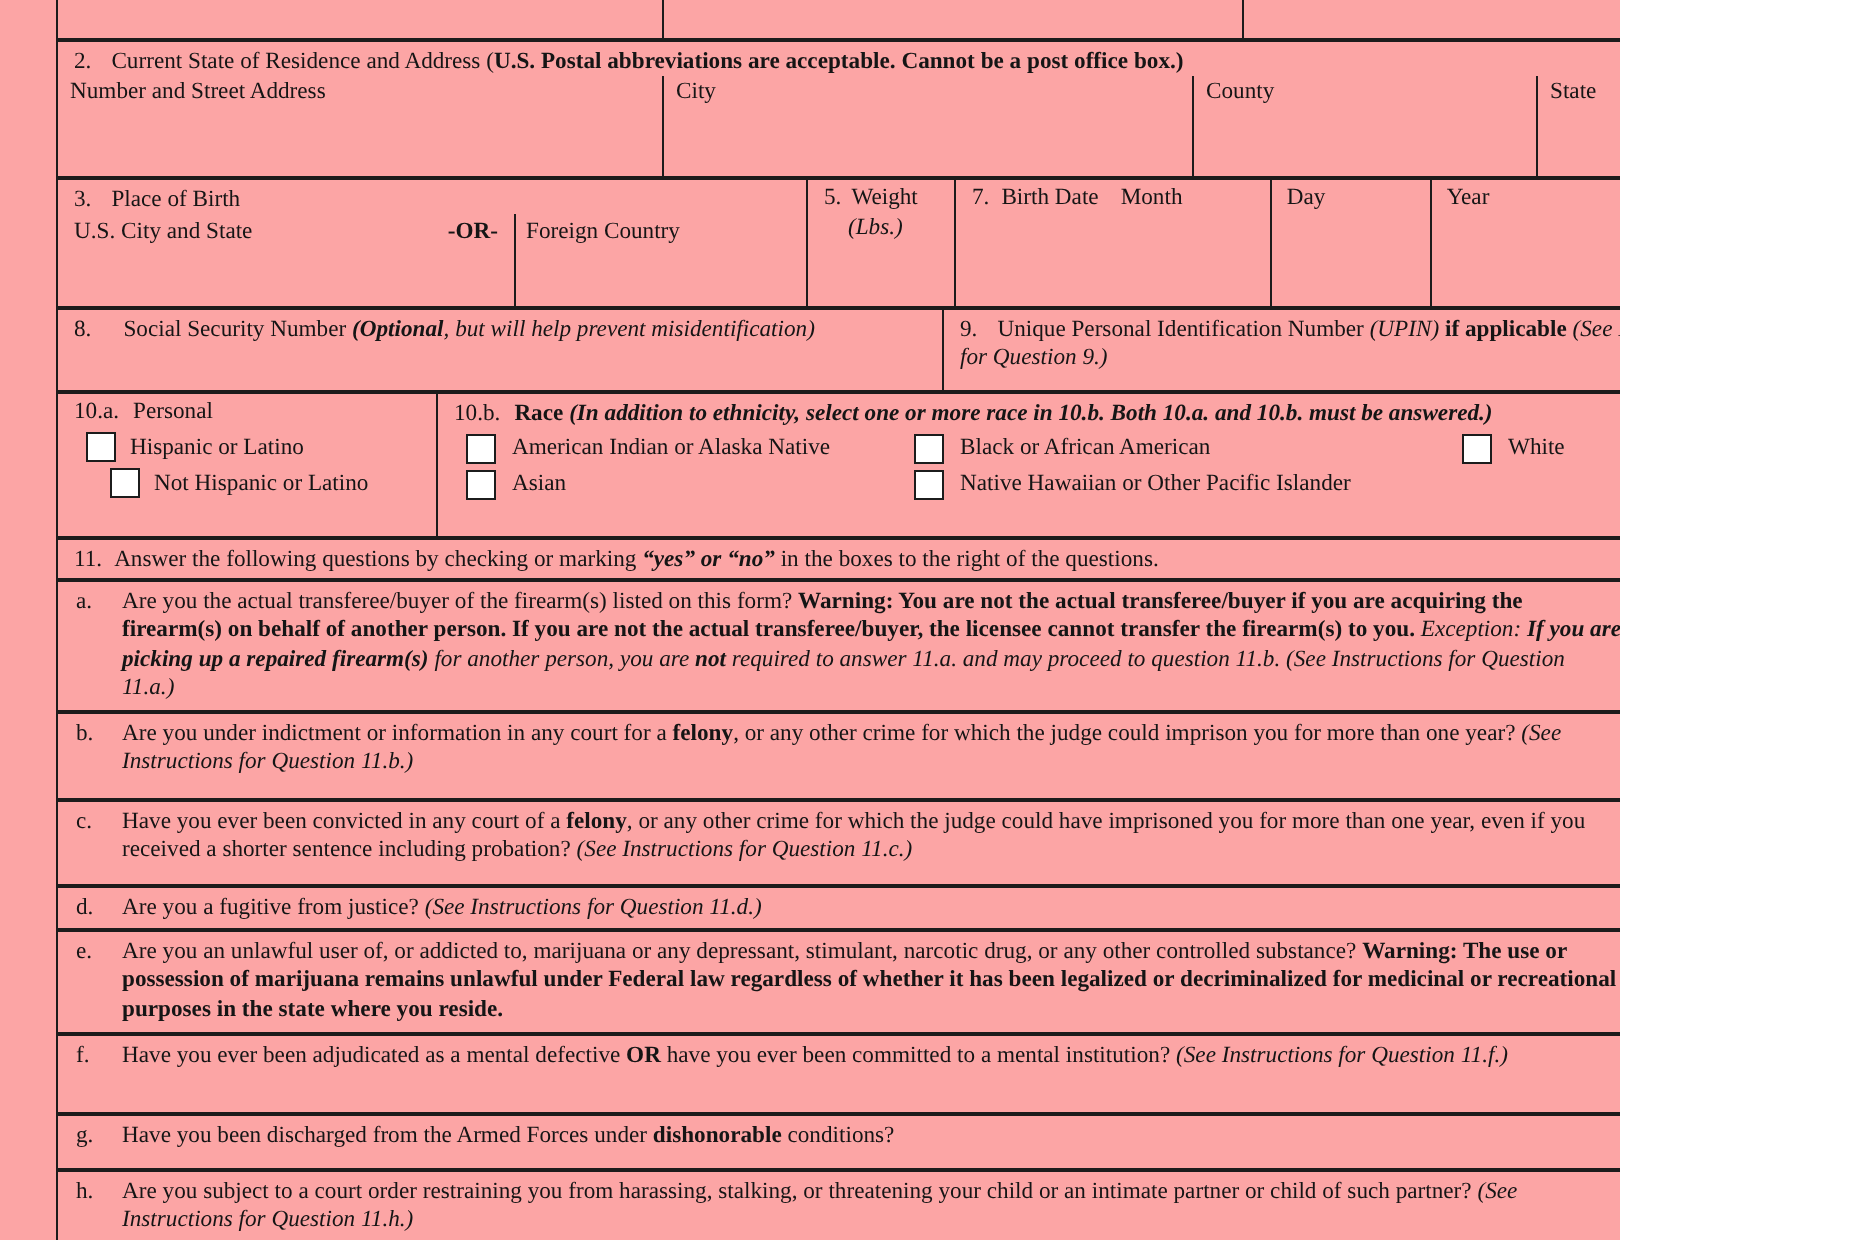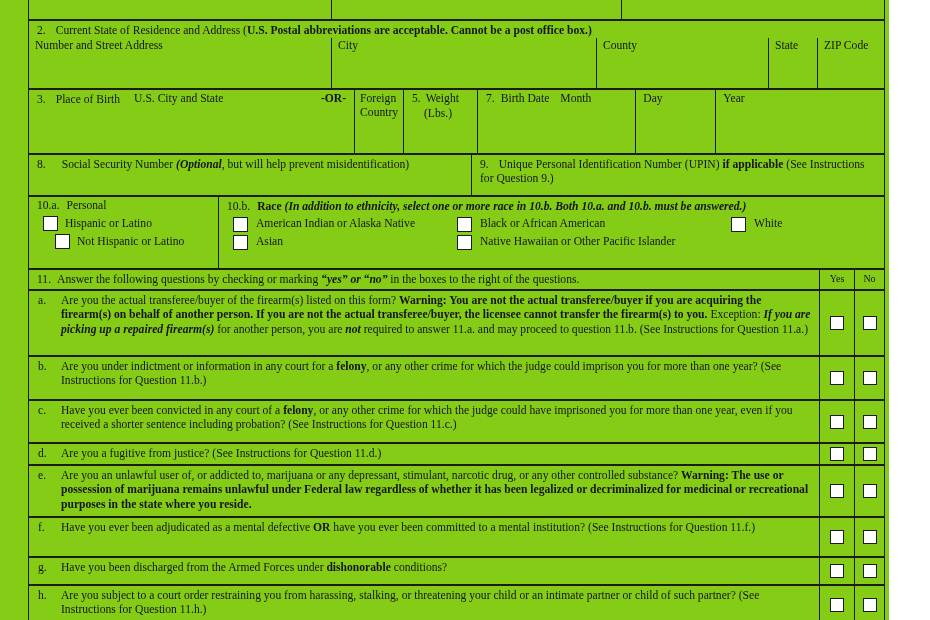--- a/index.html
+++ b/index.html
@@ -1,23 +1,23 @@
 <!DOCTYPE html>
 <html><head>
 <meta charset="utf-8">
 <style>
 *{box-sizing:border-box;margin:0;padding:0}
 html,body{width:930px;height:620px;background:#fff}
-.sheet{position:relative;width:889px;height:620px;background:#84cc16;overflow:hidden;
+.sheet{position:relative;width:810px;height:620px;background:#fca5a5;overflow:hidden;
   font-family:"Liberation Serif",serif;color:#151515;font-size:11.6px;line-height:14.3px}
 .form{position:absolute;left:28px;top:0;width:857px;height:626px;
   border-left:1.6px solid #1c1c1c;border-right:1.6px solid #1c1c1c}
 .r{position:relative;display:flex;width:100%;border-bottom:2px solid #1c1c1c}
 .bl{border-left:1.6px solid #1c1c1c}
-.b{font-weight:bold}.i{}.bi{font-weight:bold;font-style:italic}
+.b{font-weight:bold}.i{font-style:italic}.bi{font-weight:bold;font-style:italic}
 .num{margin-right:10px}
 .numw{margin-right:16px}
 .cell{position:relative}
 .flex1{flex:1}
 
 .r-partial{height:21px;border-bottom-width:2.6px}
 .r-q2{height:69px;flex-direction:column}
 .r-q37{height:65px}
 .r-q89{height:42px}
 .r-q10{height:73px;border-bottom-width:2.4px}
@@ -79,21 +79,21 @@
       <div class="q2fields">
         <div class="fcell w302"><span>Number and Street Address</span></div>
         <div class="fcell bl w265"><span>City</span></div>
         <div class="fcell bl w172"><span>County</span></div>
         <div class="fcell bl w49"><span>State</span></div>
         <div class="fcell bl flex1"><span>ZIP Code</span></div>
       </div>
     </div>
 
     <div class="r r-q37">
-      <div class="cell w374" style="display:flex;flex-direction:row">
+      <div class="cell w374" style="display:flex;flex-direction:column">
         <div class="rowhead"><span class="num">3.</span><span>Place of Birth</span></div>
         <div class="subflex">
           <div class="pob-left w228">
             <span>U.S. City and State</span>
             <span class="b">-OR-</span>
           </div>
           <div class="pob-right bl flex1"><span>Foreign Country</span></div>
         </div>
       </div>
       <div class="cell bl w74">

